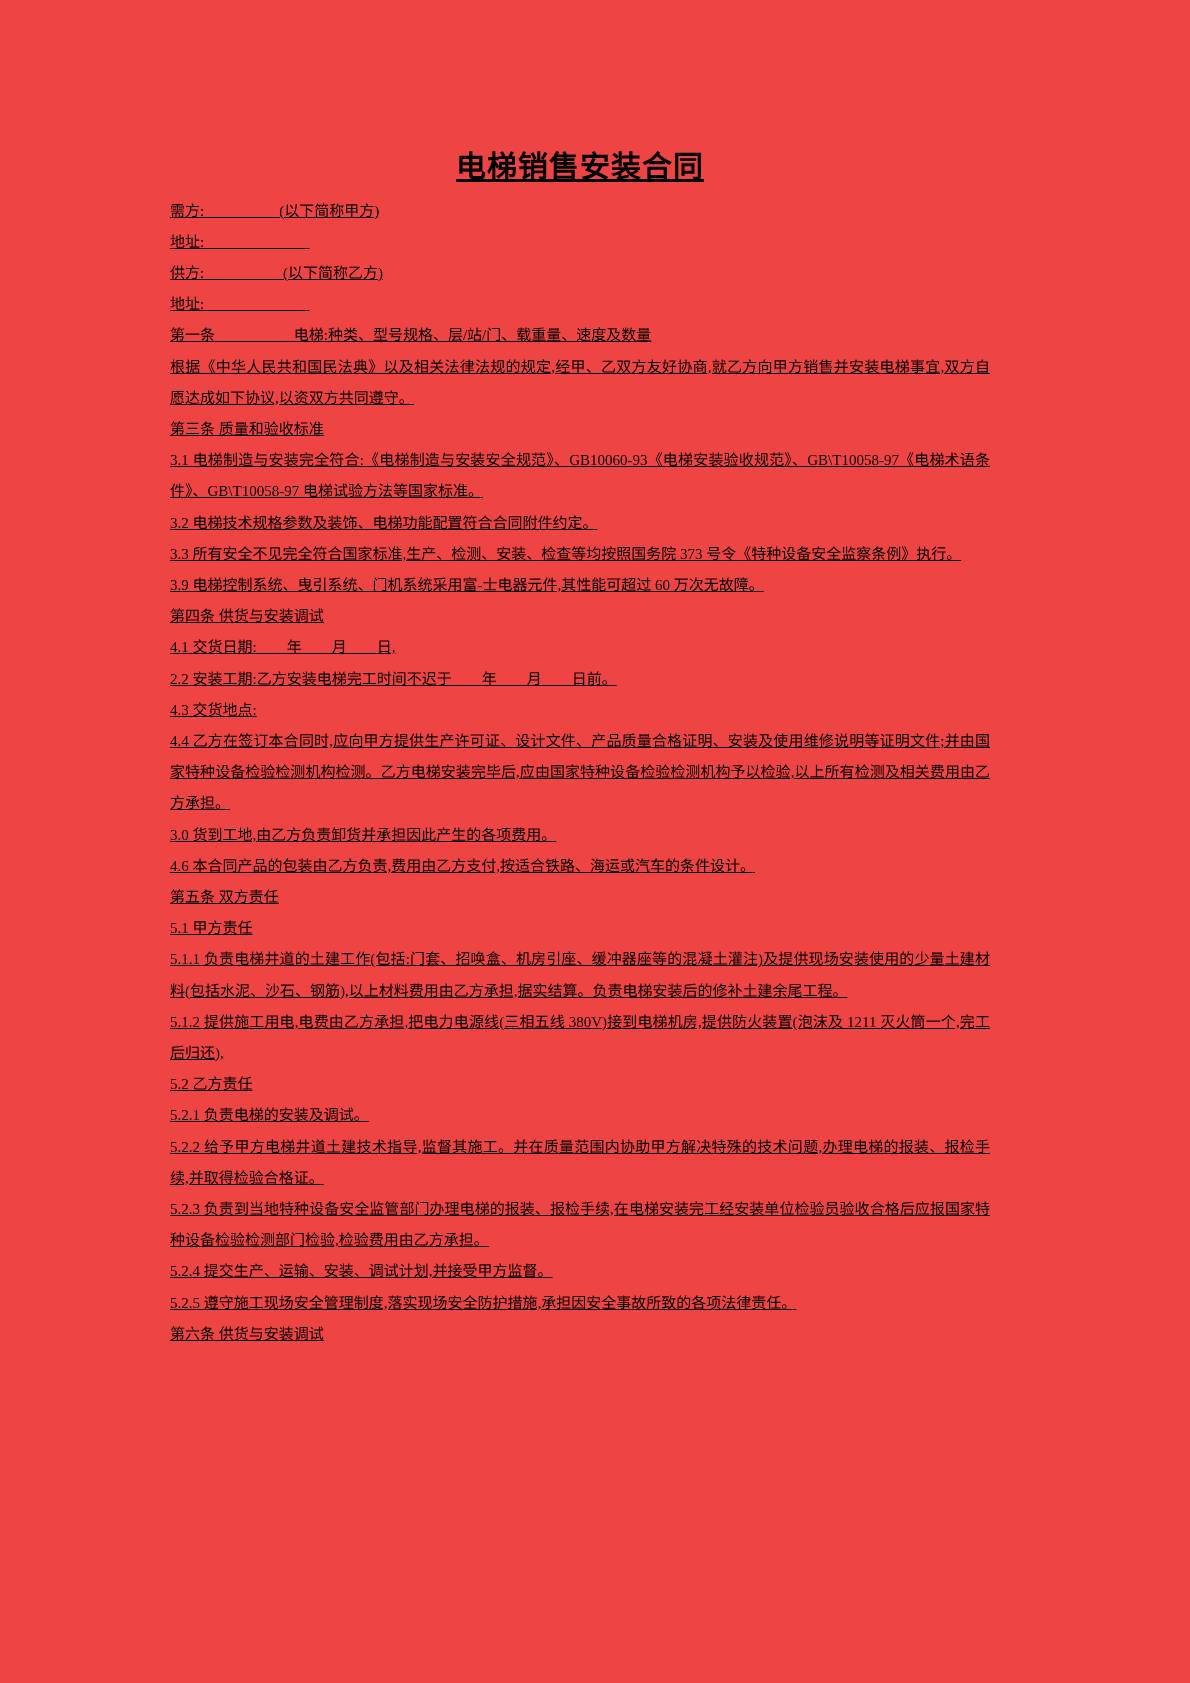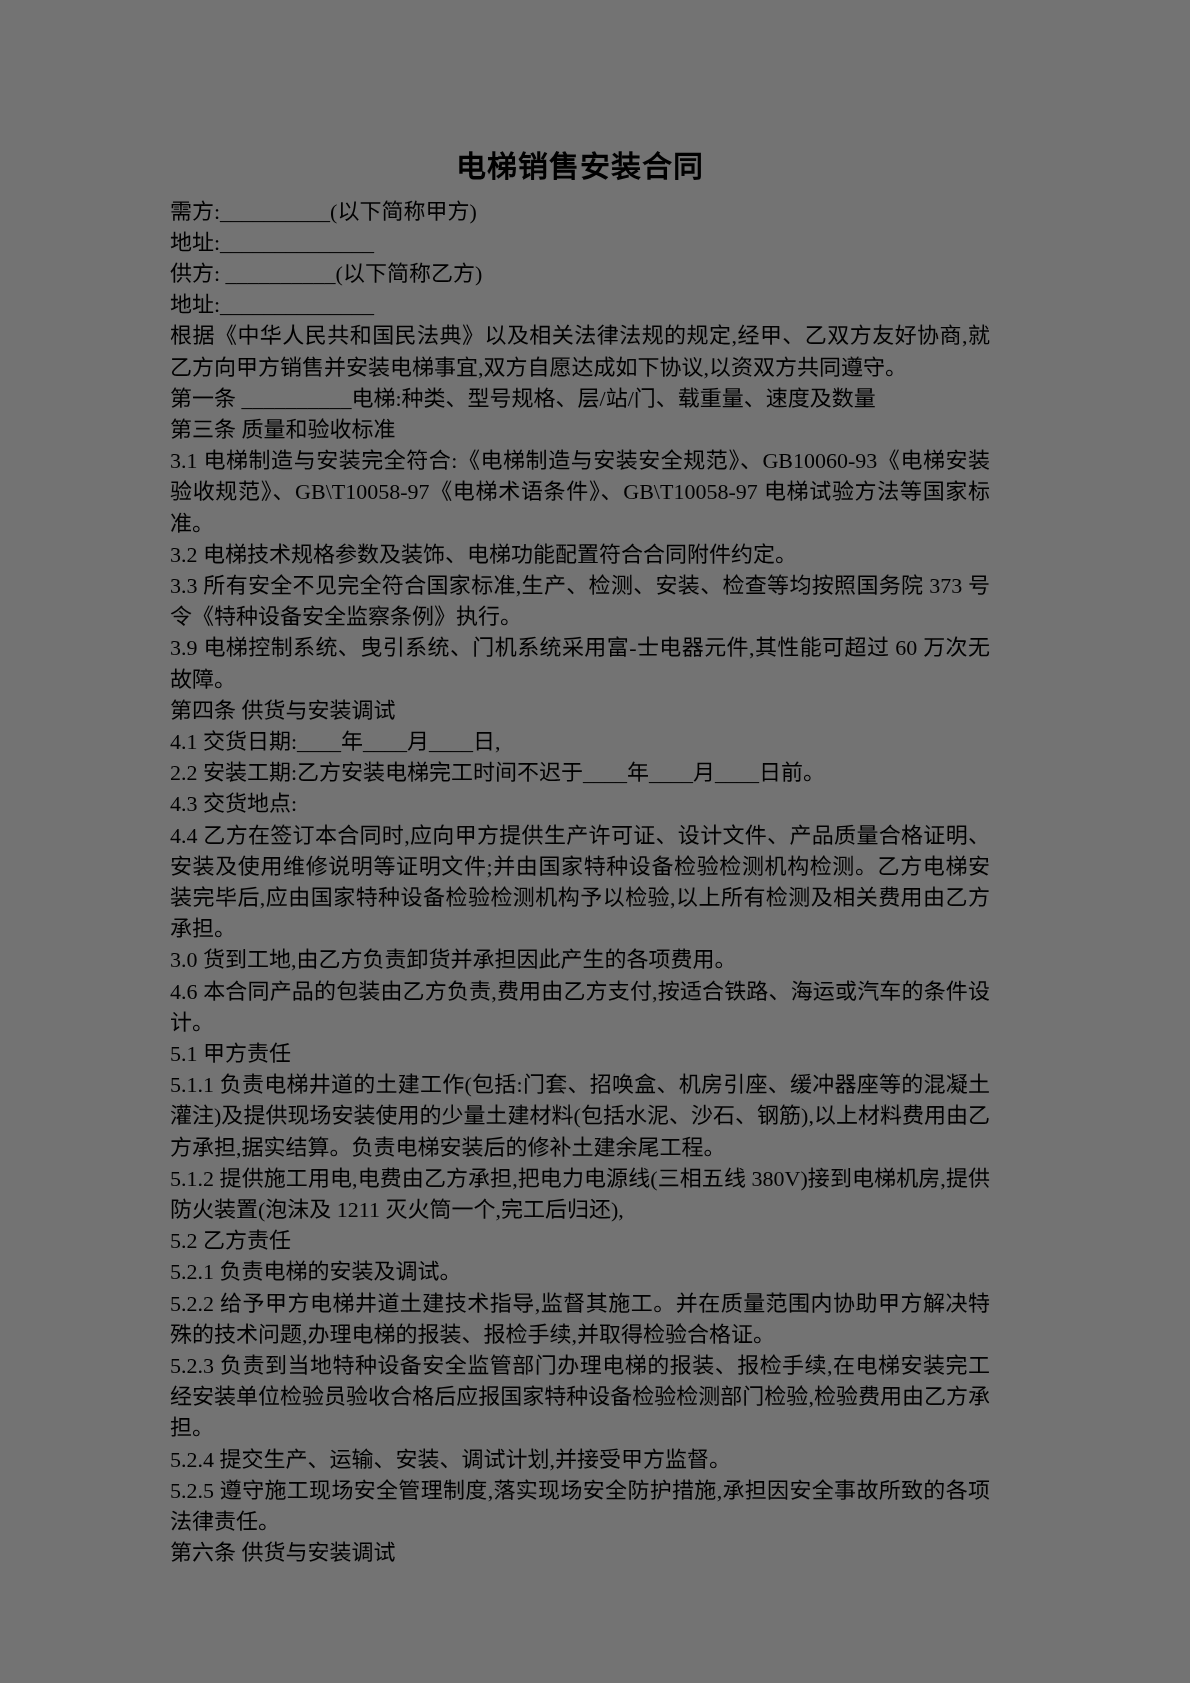--- a/index.html
+++ b/index.html
@@ -9,36 +9,37 @@
     background: #ffffff;
   }
   body {
     font-family: "Liberation Serif", "DejaVu Serif", serif;
     color: #000000;
   }
   .page {
     position: relative;
     width: 1190px;
     height: 1683px;
-    background: #737373;
+    background: #ef4444;
     box-sizing: border-box;
     padding: 148px 200px 0 170px;
     overflow: hidden;
+    text-decoration: underline;
   }
   .doc-title {
     text-align: center;
     font-size: 30px;
     font-weight: bold;
     line-height: 1.25;
     margin: 0 0 10px 0;
     letter-spacing: 1px;
     font-family: "Liberation Sans", "DejaVu Sans", sans-serif;
   }
   .body-block {
-    font-size: 22px;
+    font-size: 15px;
     line-height: 31.2px;
     text-align: justify;
     text-justify: inter-ideograph;
     word-break: break-all;
   }
   .para {
     margin: 0;
     text-indent: 0;
     white-space: normal;
   }
@@ -51,34 +52,35 @@
 <body>
 
 <div class="page">
   <h1 class="doc-title">电梯销售安装合同</h1>
 
   <div class="body-block" id="body-block">
       <p class="para nowrap">需方:__________(以下简称甲方)</p>
       <p class="para nowrap">地址:______________</p>
       <p class="para nowrap">供方: __________(以下简称乙方)</p>
       <p class="para nowrap">地址:______________</p>
+      <p class="para">第一条 __________电梯:种类、型号规格、层/站/门、载重量、速度及数量</p>
       <p class="para">根据《中华人民共和国民法典》以及相关法律法规的规定,经甲、乙双方友好协商,就乙方向甲方销售并安装电梯事宜,双方自愿达成如下协议,以资双方共同遵守。</p>
-      <p class="para">第一条 __________电梯:种类、型号规格、层/站/门、载重量、速度及数量</p>
       <p class="para nowrap">第三条 质量和验收标准</p>
       <p class="para">3.1 电梯制造与安装完全符合:《电梯制造与安装安全规范》、GB10060-93《电梯安装验收规范》、GB\T10058-97《电梯术语条件》、GB\T10058-97 电梯试验方法等国家标准。</p>
       <p class="para">3.2 电梯技术规格参数及装饰、电梯功能配置符合合同附件约定。</p>
       <p class="para">3.3 所有安全不见完全符合国家标准,生产、检测、安装、检查等均按照国务院 373 号令《特种设备安全监察条例》执行。</p>
       <p class="para">3.9 电梯控制系统、曳引系统、门机系统采用富-士电器元件,其性能可超过 60 万次无故障。</p>
       <p class="para nowrap">第四条 供货与安装调试</p>
       <p class="para">4.1 交货日期:____年____月____日,</p>
       <p class="para">2.2 安装工期:乙方安装电梯完工时间不迟于____年____月____日前。</p>
       <p class="para">4.3 交货地点:</p>
       <p class="para">4.4 乙方在签订本合同时,应向甲方提供生产许可证、设计文件、产品质量合格证明、安装及使用维修说明等证明文件;并由国家特种设备检验检测机构检测。乙方电梯安装完毕后,应由国家特种设备检验检测机构予以检验,以上所有检测及相关费用由乙方承担。</p>
       <p class="para">3.0 货到工地,由乙方负责卸货并承担因此产生的各项费用。</p>
       <p class="para">4.6 本合同产品的包装由乙方负责,费用由乙方支付,按适合铁路、海运或汽车的条件设计。</p>
+      <p class="para nowrap">第五条 双方责任</p>
       <p class="para nowrap">5.1 甲方责任</p>
       <p class="para">5.1.1 负责电梯井道的土建工作(包括:门套、招唤盒、机房引座、缓冲器座等的混凝土灌注)及提供现场安装使用的少量土建材料(包括水泥、沙石、钢筋),以上材料费用由乙方承担,据实结算。负责电梯安装后的修补土建余尾工程。</p>
       <p class="para">5.1.2 提供施工用电,电费由乙方承担,把电力电源线(三相五线 380V)接到电梯机房,提供防火装置(泡沫及 1211 灭火筒一个,完工后归还),</p>
       <p class="para nowrap">5.2 乙方责任</p>
       <p class="para">5.2.1 负责电梯的安装及调试。</p>
       <p class="para">5.2.2 给予甲方电梯井道土建技术指导,监督其施工。并在质量范围内协助甲方解决特殊的技术问题,办理电梯的报装、报检手续,并取得检验合格证。</p>
       <p class="para">5.2.3 负责到当地特种设备安全监管部门办理电梯的报装、报检手续,在电梯安装完工经安装单位检验员验收合格后应报国家特种设备检验检测部门检验,检验费用由乙方承担。</p>
       <p class="para">5.2.4 提交生产、运输、安装、调试计划,并接受甲方监督。</p>
       <p class="para">5.2.5 遵守施工现场安全管理制度,落实现场安全防护措施,承担因安全事故所致的各项法律责任。</p>
       <p class="para nowrap">第六条 供货与安装调试</p>

